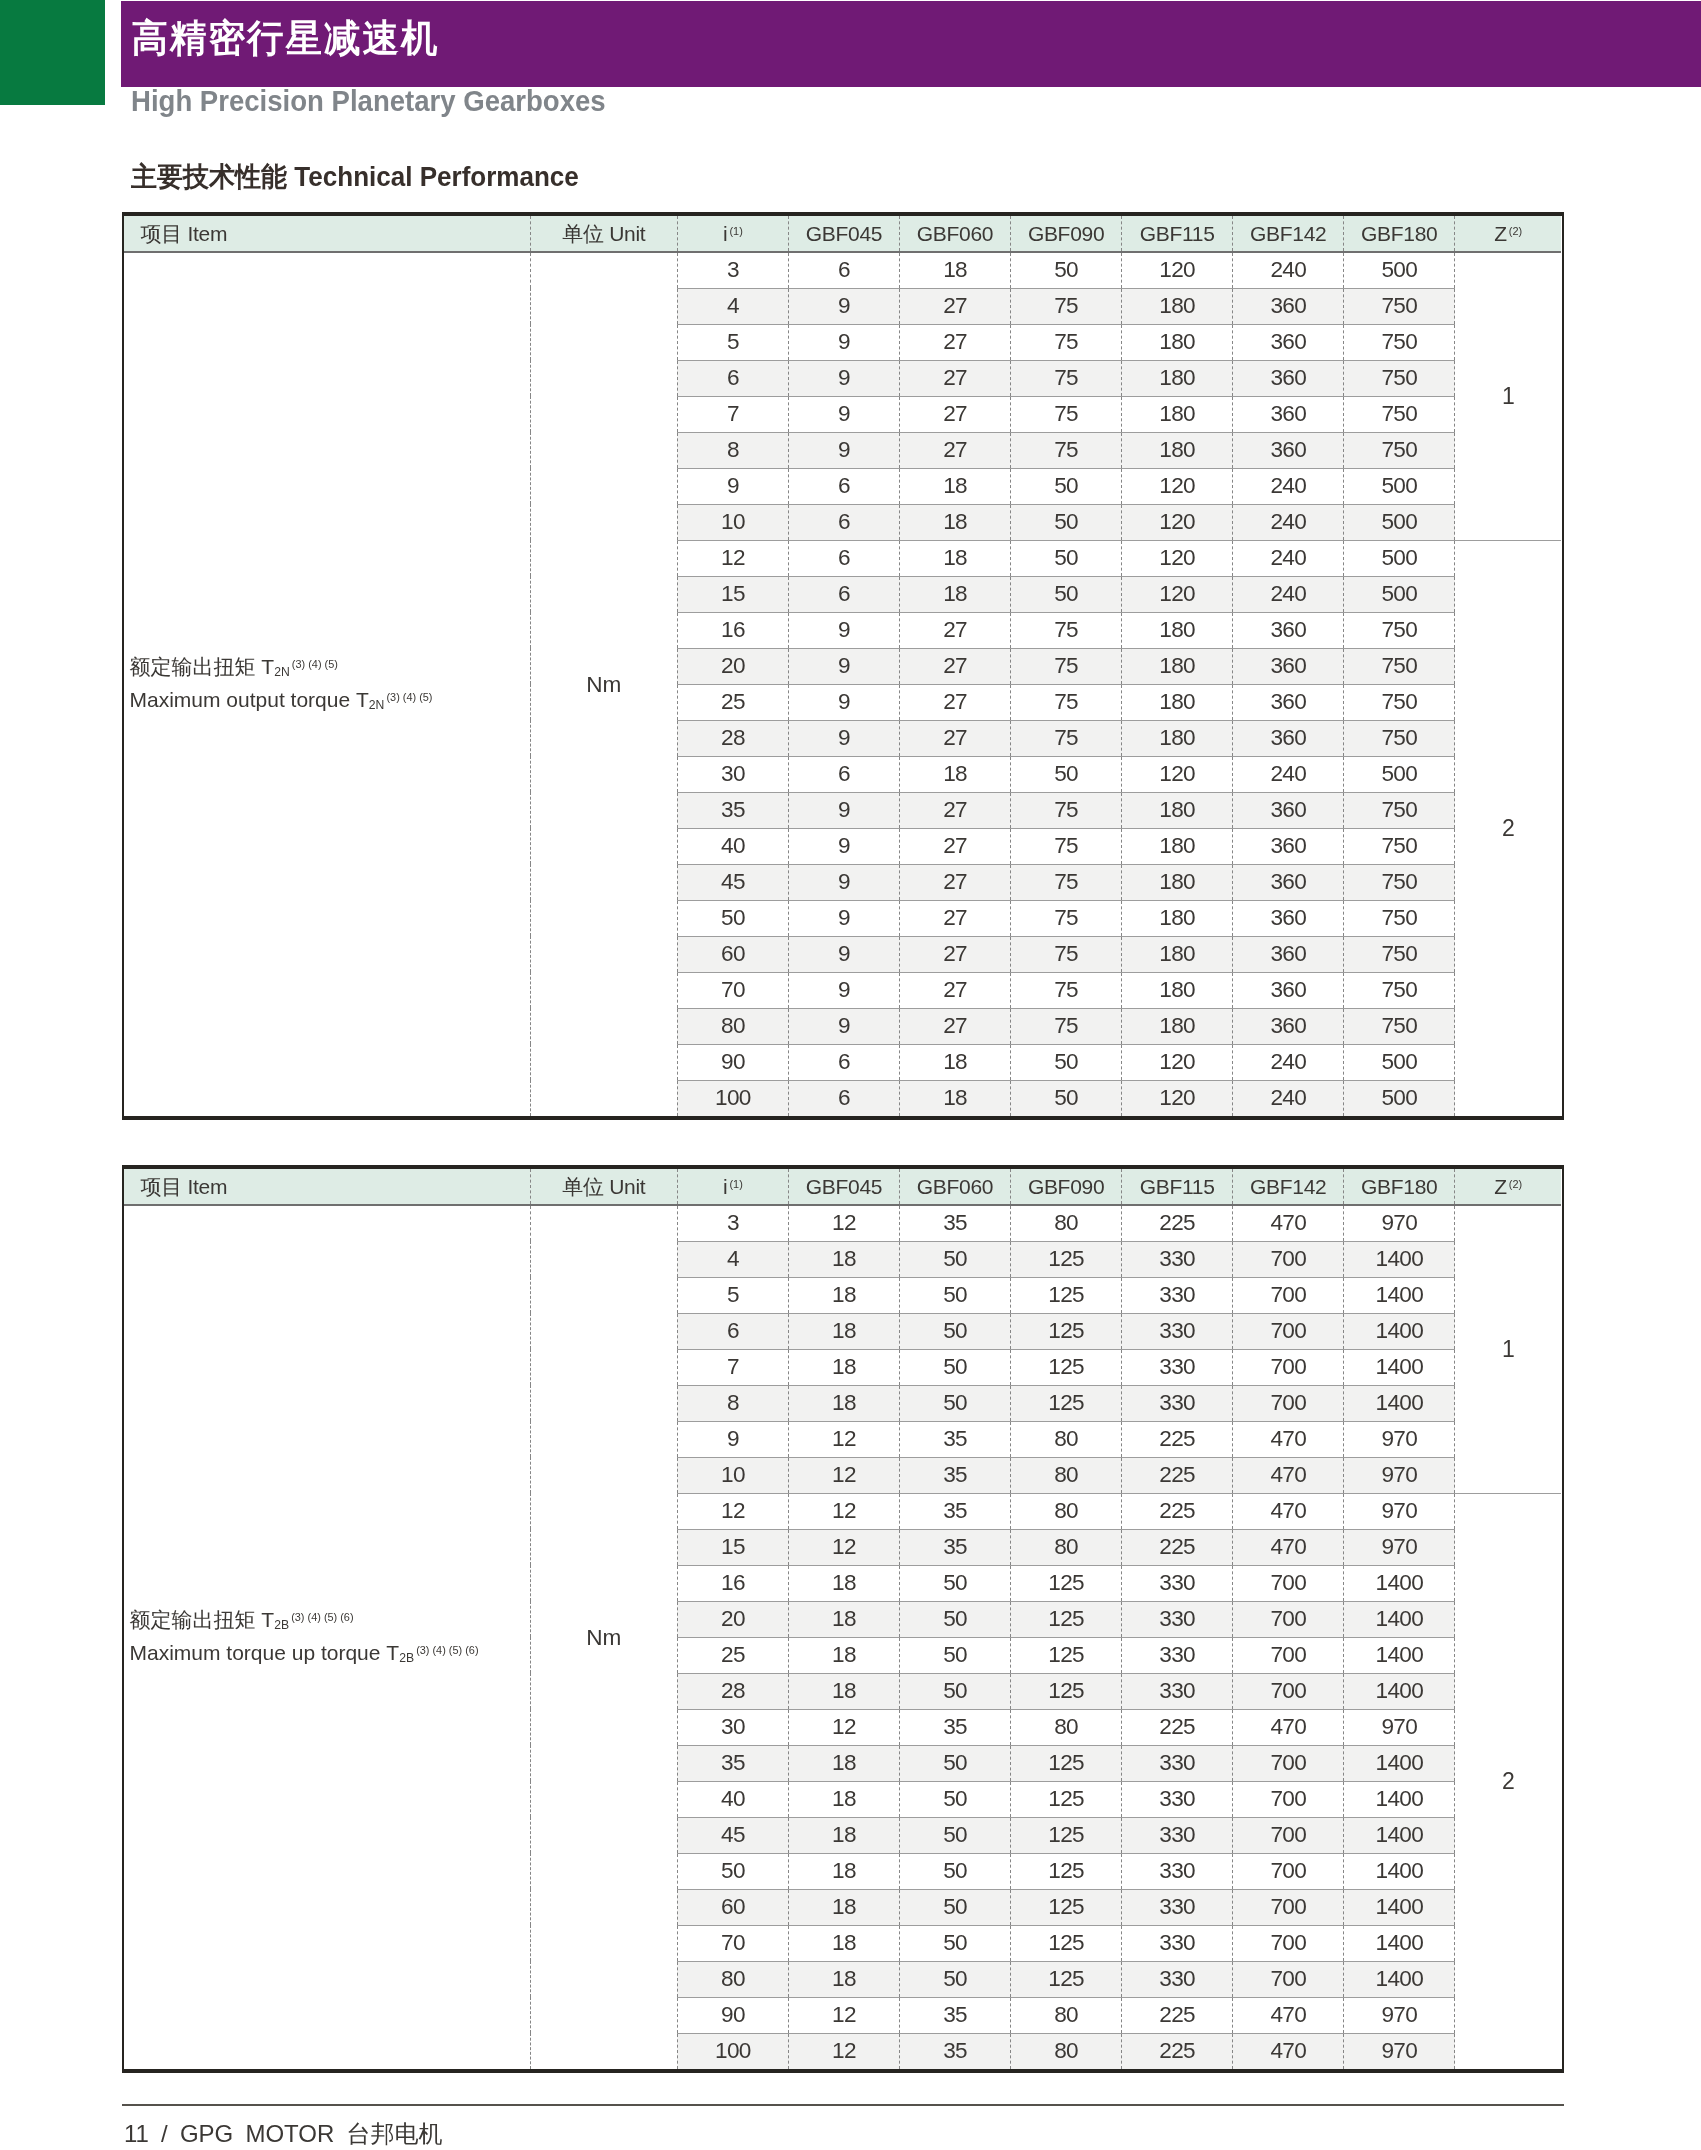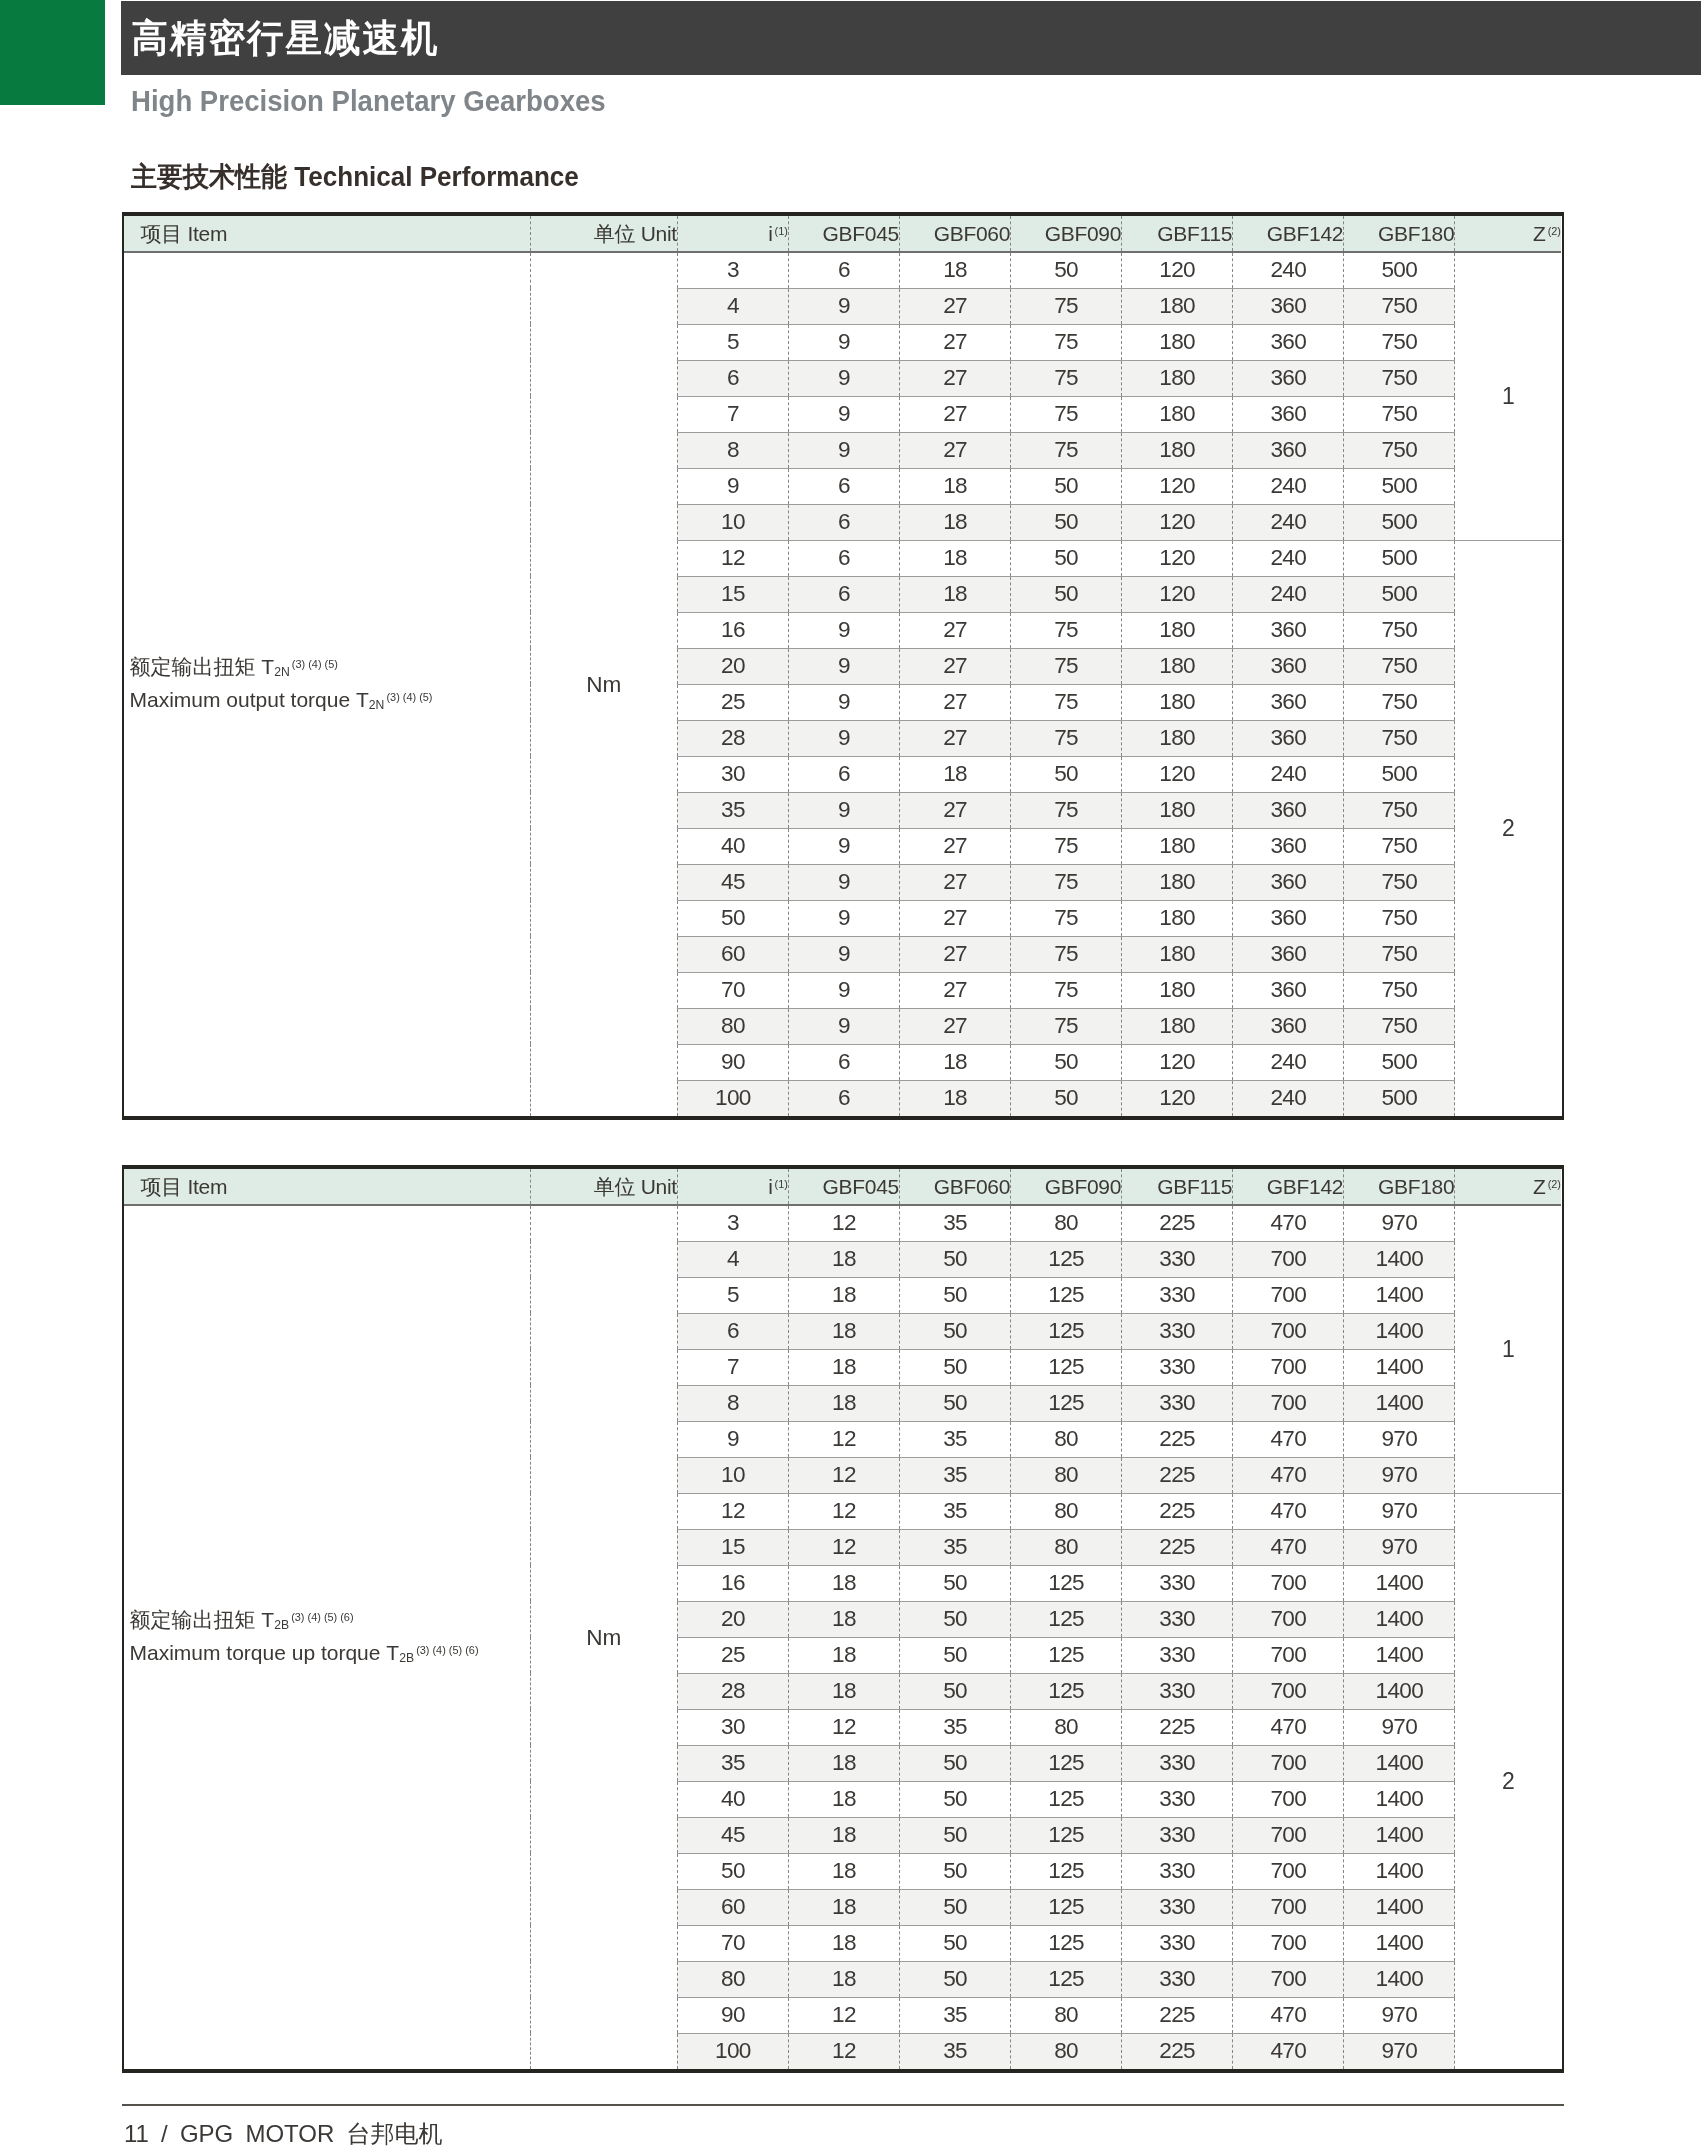--- a/index.html
+++ b/index.html
@@ -5,21 +5,21 @@
   html,body{margin:0;padding:0;}
   body{
     width:1702px;height:2151px;position:relative;background:#ffffff;
     font-family:"Liberation Sans","DejaVu Sans",sans-serif;
     color:#3b3835;overflow:hidden;
   }
   .abs{position:absolute;}
 
   
   .green-square{left:0;top:0;width:105px;height:105px;background:#077a40;}
-  .green-bar{left:121px;top:1.4px;width:1580px;height:74px;background:#404040;}
+  .green-bar{left:121px;top:1.4px;width:1580px;height:86px;background:#701a75;}
   .bar-title{
     margin:0;padding-left:11px;line-height:74px;font-size:38px;font-weight:bold;
     color:#ffffff;letter-spacing:2.1px;transform:scaleX(0.96);transform-origin:0 50%;
     white-space:nowrap;
   }
   .subtitle{
     left:131px;top:85px;font-size:29px;font-weight:bold;color:#80858a;
     transform:scaleX(0.95);transform-origin:0 0;white-space:nowrap;
   }
   .section-title{
@@ -34,21 +34,21 @@
   }
   .t1{top:212px;}
   .t2{top:1165px;}
   table{border-collapse:collapse;table-layout:fixed;width:1437px;}
   col.c-item{width:406px;} col.c-unit{width:147px;}
   col.c-n{width:111px;} col.c-z{width:106px;}
 
   thead tr{height:36px;}
   th{
     background:#deece5;border-bottom:2.7px solid #6f6f6f;font-weight:normal;
-    font-size:21px;color:#3b3835;text-align:right;padding:0;letter-spacing:-0.3px;
+    font-size:21px;color:#3b3835;text-align:center;padding:0;letter-spacing:-0.3px;
   }
   th.th-item{text-align:left;padding-left:16.5px;}
   .bl{border-left:1.4px dashed #868686;}
 
   tbody tr{height:36px;}
   td{
     font-size:22.6px;color:#3b3835;text-align:center;vertical-align:middle;
     padding:0;letter-spacing:-0.7px;
   }
   tbody tr:not(:last-child) td.val{border-bottom:1.4px solid #9d9d9d;}

